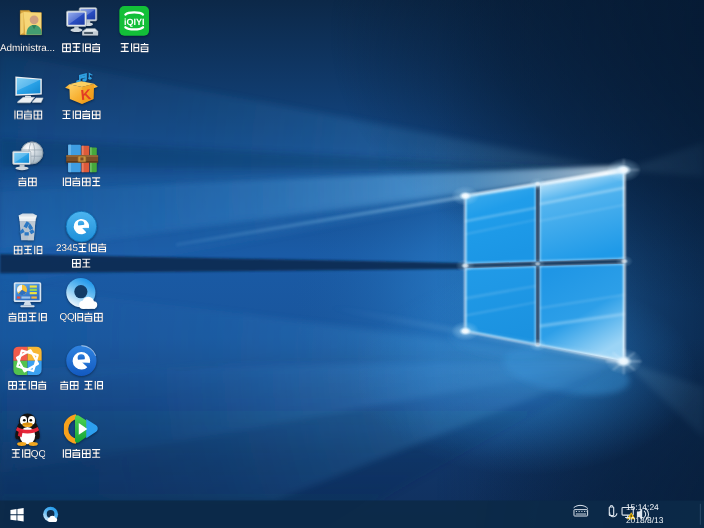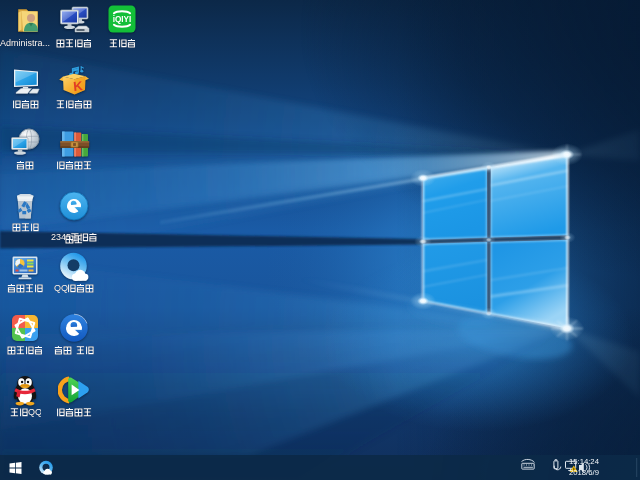--- a/index.html
+++ b/index.html
@@ -659,21 +659,21 @@
         </defs>
 <circle cx="16" cy="16" r="14" fill="url(#blu1)" stroke="#0d6db4" stroke-width="0.8"></circle>
 <g transform="rotate(-7 16 16)">
 <circle cx="16" cy="16" r="7" fill="#ffffff"></circle>
 <circle cx="16" cy="13.6" r="2.9" fill="url(#blu1)"></circle>
 <path d="M16,16.7 L23.3,18.2 A7.2,7.2 0 0,1 20.3,22.3 z" fill="url(#blu1)"></path>
 <rect x="9.2" y="14.7" width="13.6" height="2.7" fill="#ffffff"></rect>
 </g>
 </svg>
     </div>
-<div class="labwrap" style="left:44px;top:231px;"><svg class="lab" width="47" height="12" viewBox="0 0 47 12">
+<div class="labwrap" style="left:44px;top:219px;"><svg class="lab" width="47" height="12" viewBox="0 0 47 12">
         <text x="0" y="9.3" font-size="9" fill="#ffffff">2345</text>
         <g transform="translate(19.9,1.5)">
           <path d="M0.3,1.2 h7.4 M1.1,4.4 h5.9 M0.3,8.2 h7.4 M4,1.2 v7" fill="none" stroke="#ffffff" stroke-width="1.05"></path>
         </g>
         <g transform="translate(28.9,1.5)">
           <path d="M1.2,0.9 v7.8 M3.4,1.5 h4.3 v6.6 h-4.3 z M3.4,4.8 h4.3" fill="none" stroke="#ffffff" stroke-width="1.05"></path>
         </g>
         <g transform="translate(37.9,1.5)">
           <path d="M0.4,2 h7.2 M4,0.6 v2 M1,4.2 h6 v4.2 h-6 z M1,6.3 h6" fill="none" stroke="#ffffff" stroke-width="1.05"></path>
         </g>
@@ -724,13 +724,13 @@
 <rect x="573.2" y="12.7" width="1.2" height="2.4" fill="#5f4a00"></rect>
 <rect x="573.2" y="15.7" width="1.2" height="1.1" fill="#5f4a00"></rect>
 </g>
 <g fill="#dfe7ef">
 <path d="M579,10 h2.1 l2.7,-2.5 v10 l-2.7,-2.5 h-2.1 z"></path>
 <path d="M585.5,9.4 a4,4 0 0,1 0,6.2 M587.3,7.6 a6.4,6.4 0 0,1 0,9.8" stroke="#dfe7ef" stroke-width="0.95" fill="none"></path>
 </g>
 <rect x="636.2" y="3" width="1" height="19" fill="#3a5a78" opacity="0.6"></rect>
 </svg>
 </div>
-<div class="clock"><span>15:14:24</span><br><span>2018/6/9</span></div>
+<div class="clock"><span>15:14:24</span><br><span>2018/8/13</span></div>
 
 </body></html>

